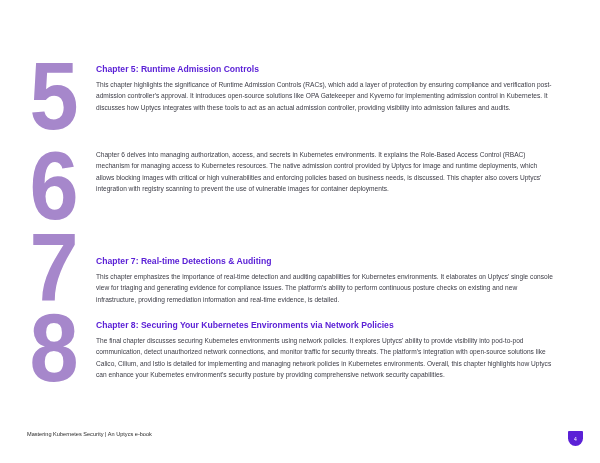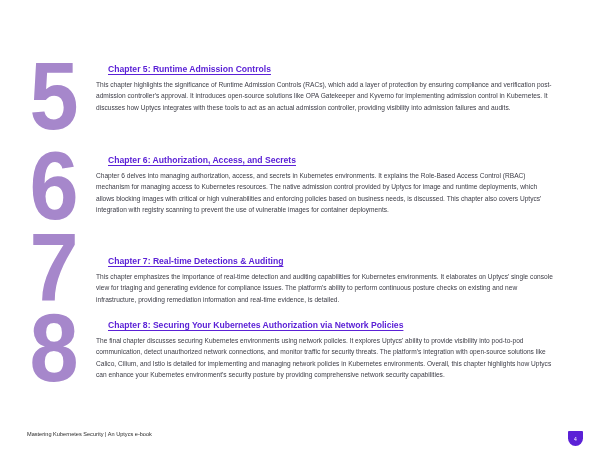--- a/index.html
+++ b/index.html
@@ -36,23 +36,22 @@
     .content {
       position: absolute;
       left: 96px;
       width: 458px;
     }
     .chapter-title {
       display: inline-block;
       font-size: 8.6px;
       font-weight: bold;
       color: #5b21d6;
-      text-decoration: underline;
       text-underline-offset: 1.5px;
-      margin: 0 0 5px 12px;
+      margin: 0 0 5px 0;
       white-space: nowrap;
       cursor: pointer;
     }
     .chapter-body {
       font-size: 6.6px;
       line-height: 11.4px;
       color: #3c3c46;
       margin: 0;
     }
     .footer-text {
@@ -84,37 +83,36 @@
   <div class="big-num">5</div>
   <div class="content" style="top:10px;">
     <a class="chapter-title">Chapter 5: Runtime Admission Controls</a>
     <p class="chapter-body">This chapter highlights the significance of Runtime Admission Controls (RACs), which add a layer of protection by ensuring compliance and verification post-admission controller's approval. It introduces open-source solutions like OPA Gatekeeper and Kyverno for implementing admission control in Kubernetes. It discusses how Uptycs integrates with these tools to act as an actual admission controller, providing visibility into admission failures and audits.</p>
   </div>
 </section>
 
 <section class="chapter" style="top:138px;">
   <div class="big-num">6</div>
   <div class="content" style="top:11px;">
-    <a class="chapter-title">Chapter 6: Authorization, Access, and Secrets</a>
     <p class="chapter-body">Chapter 6 delves into managing authorization, access, and secrets in Kubernetes environments. It explains the Role-Based Access Control (RBAC) mechanism for managing access to Kubernetes resources. The native admission control provided by Uptycs for image and runtime deployments, which allows blocking images with critical or high vulnerabilities and enforcing policies based on business needs, is discussed. This chapter also covers Uptycs' integration with registry scanning to prevent the use of vulnerable images for container deployments.</p>
   </div>
 </section>
 
 <section class="chapter" style="top:220px;">
   <div class="big-num">7</div>
   <div class="content" style="top:30px;">
     <a class="chapter-title">Chapter 7: Real-time Detections &amp; Auditing</a>
     <p class="chapter-body">This chapter emphasizes the importance of real-time detection and auditing capabilities for Kubernetes environments. It elaborates on Uptycs' single console view for triaging and generating evidence for compliance issues. The platform's ability to perform continuous posture checks on existing and new infrastructure, providing remediation information and real-time evidence, is detailed.</p>
   </div>
 </section>
 
 <section class="chapter" style="top:300px;">
   <div class="big-num">8</div>
   <div class="content" style="top:14px;">
-    <a class="chapter-title">Chapter 8: Securing Your Kubernetes Authorization via Network Policies</a>
+    <a class="chapter-title">Chapter 8: Securing Your Kubernetes Environments via Network Policies</a>
     <p class="chapter-body">The final chapter discusses securing Kubernetes environments using network policies. It explores Uptycs' ability to provide visibility into pod-to-pod communication, detect unauthorized network connections, and monitor traffic for security threats. The platform's integration with open-source solutions like Calico, Cilium, and Istio is detailed for implementing and managing network policies in Kubernetes environments. Overall, this chapter highlights how Uptycs can enhance your Kubernetes environment's security posture by providing comprehensive network security capabilities.</p>
   </div>
 </section>
 
 <div class="footer-text">Mastering Kubernetes Security | An Uptycs e-book</div>
 <div class="page-badge">
   <span>4</span>
 </div>
 
 </body></html>

